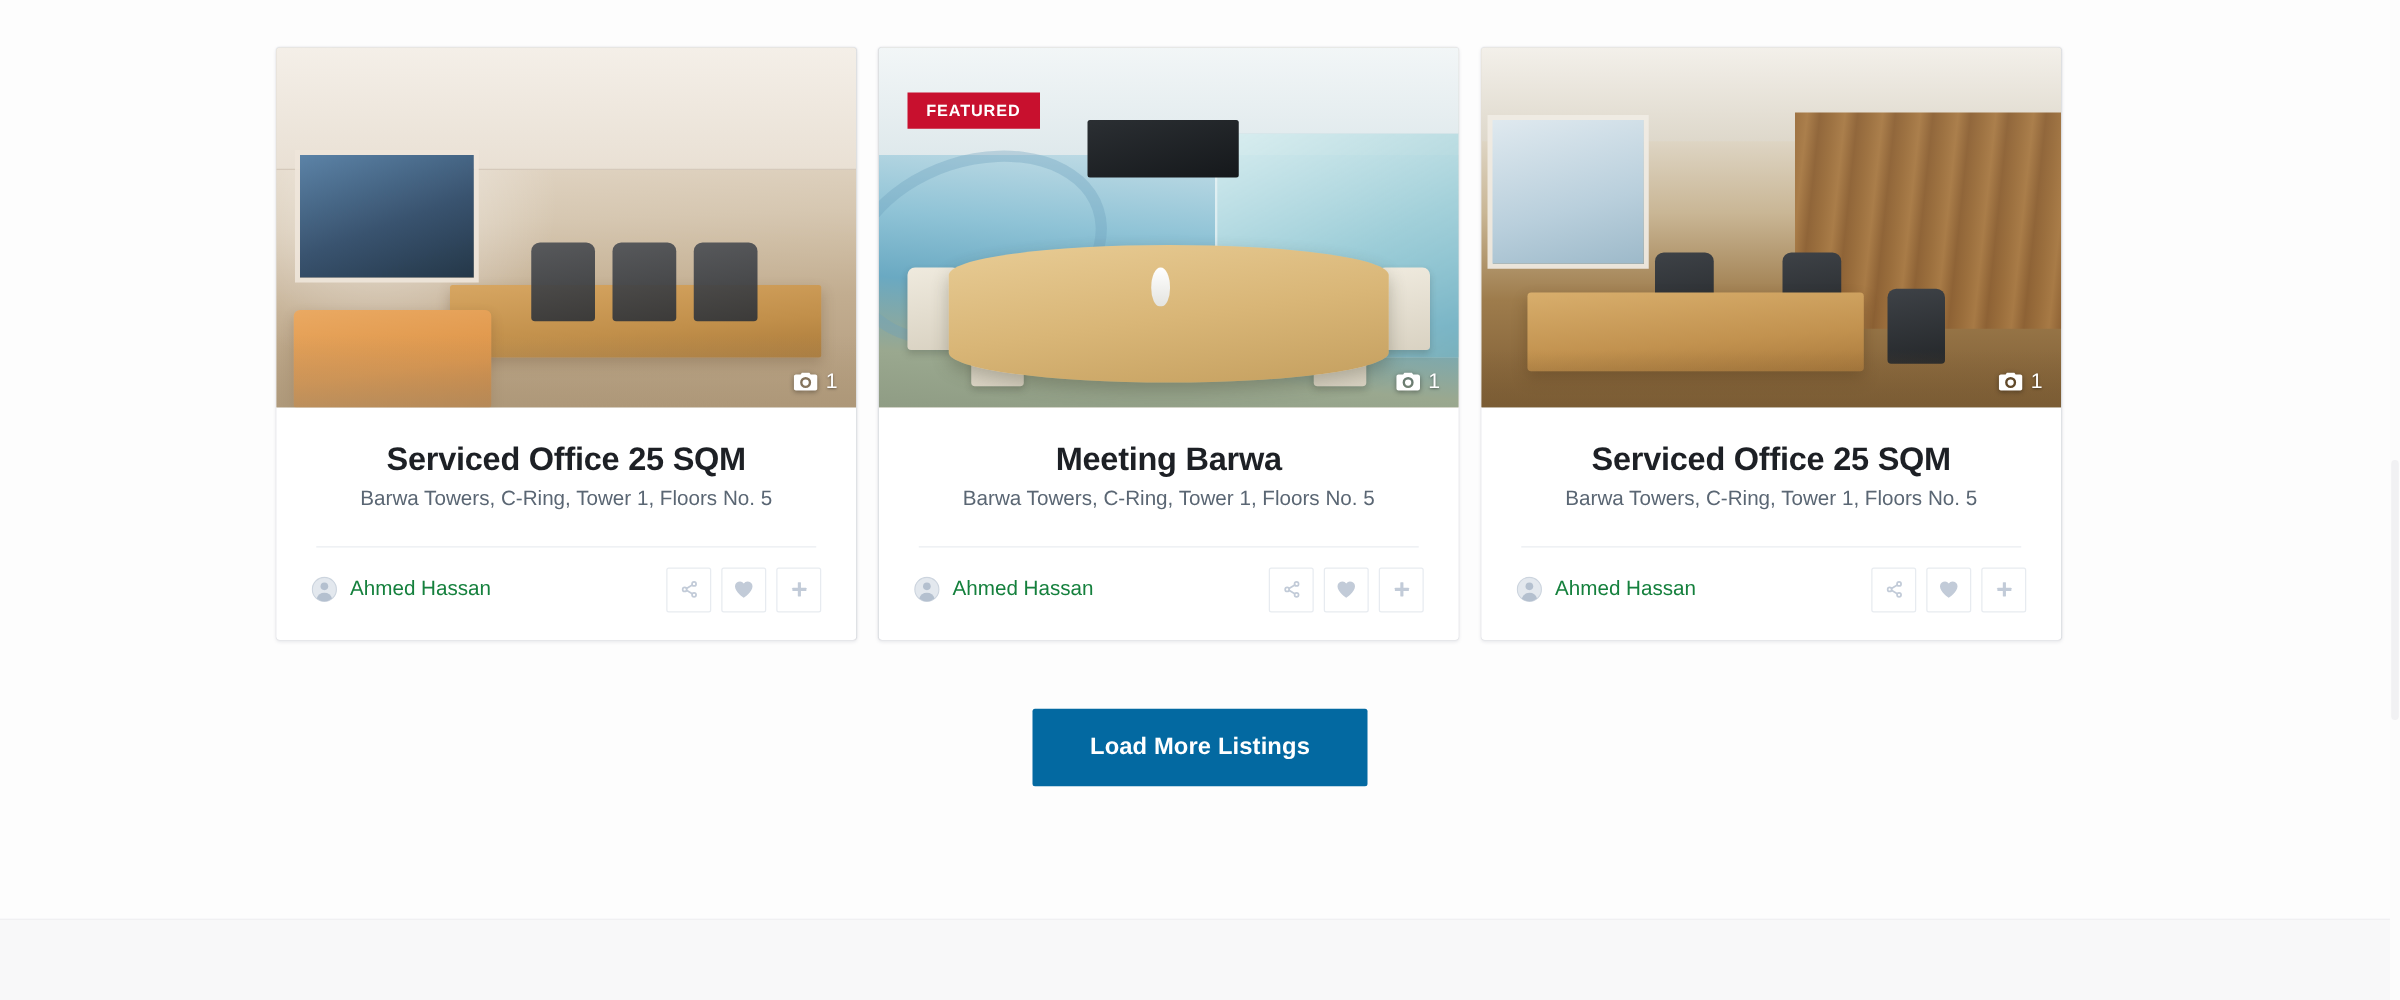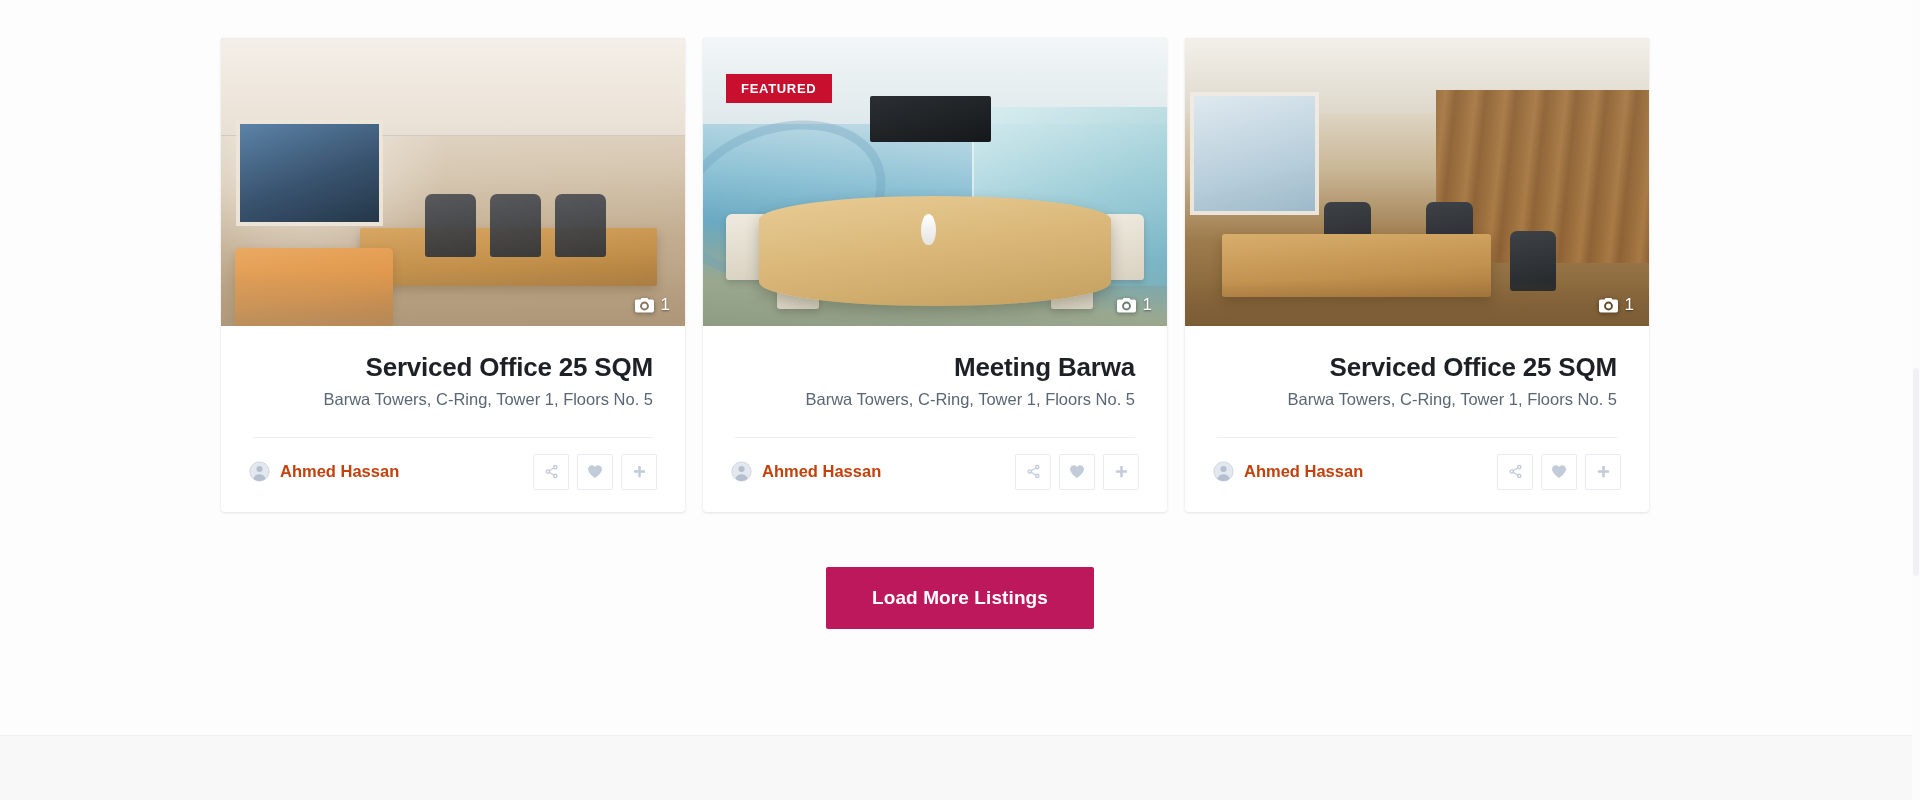--- a/index.html
+++ b/index.html
@@ -251,21 +251,21 @@
     font-size: 17px;
     font-weight: 500;
     text-shadow: 0 1px 2px rgba(0,0,0,0.45);
     z-index: 3;
   }
   .photo-count svg { display: block; filter: drop-shadow(0 1px 2px rgba(0,0,0,0.4)); }
 
   
   .card-body {
     padding: 26px 32px 0 32px;
-    text-align: right;
+    text-align: center;
   }
 
   .card-title {
     font-size: 26px;
     font-weight: bold;
     color: #1d2025;
     letter-spacing: -0.2px;
     line-height: 1.2;
   }
 
@@ -298,22 +298,22 @@
   }
 
   .agent-avatar {
     width: 21px;
     height: 21px;
     flex: 0 0 21px;
   }
 
   .agent-name {
     font-size: 16.5px;
-    font-weight: bold;
-    color: #c2410c;
+    font-weight: normal;
+    color: #15803d;
   }
 
   .card-actions {
     display: flex;
     gap: 8px;
   }
 
   .action-btn {
     width: 36px;
     height: 36px;
@@ -331,21 +331,21 @@
   .load-more-wrap {
     position: absolute;
     top: 567px;
     left: 0;
     width: 1920px;
     display: flex;
     justify-content: center;
   }
 
   .load-more-btn {
-    background: #be185d;
+    background: #0369a1;
     color: #ffffff;
     border: none;
     font-family: "Liberation Sans", sans-serif;
     font-size: 19px;
     font-weight: bold;
     letter-spacing: 0.1px;
     padding: 0 46px;
     height: 62px;
     border-radius: 2px;
     cursor: pointer;

